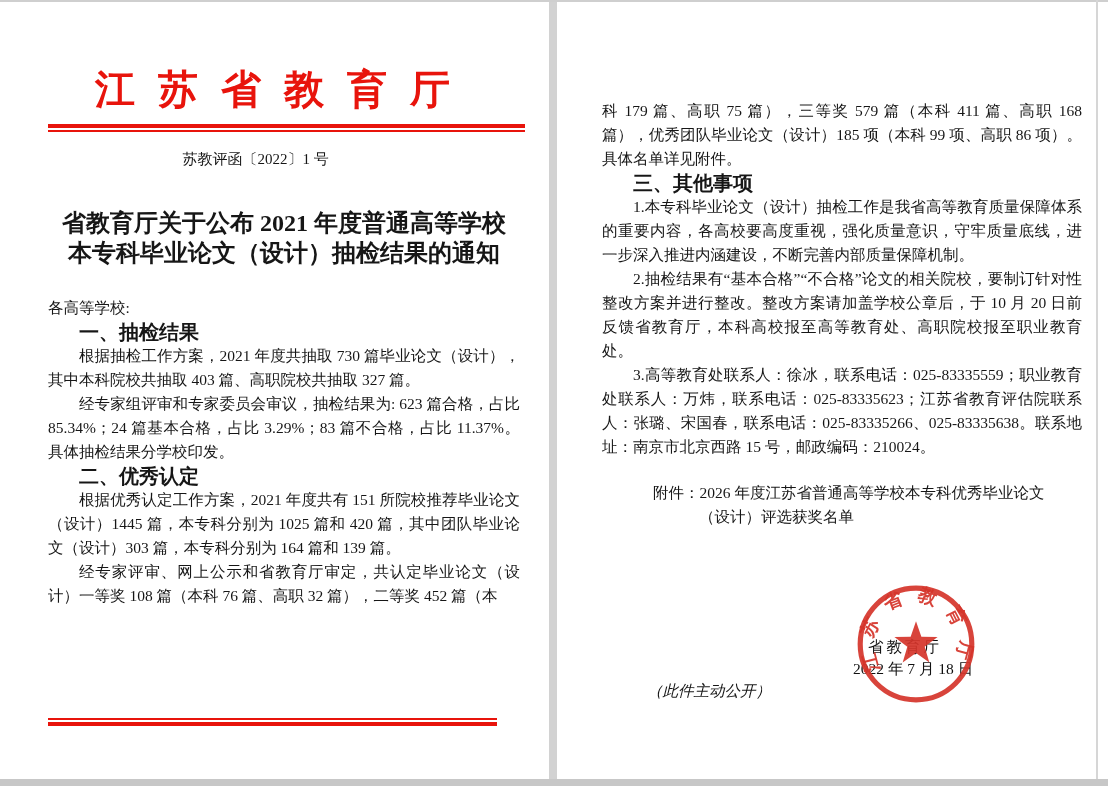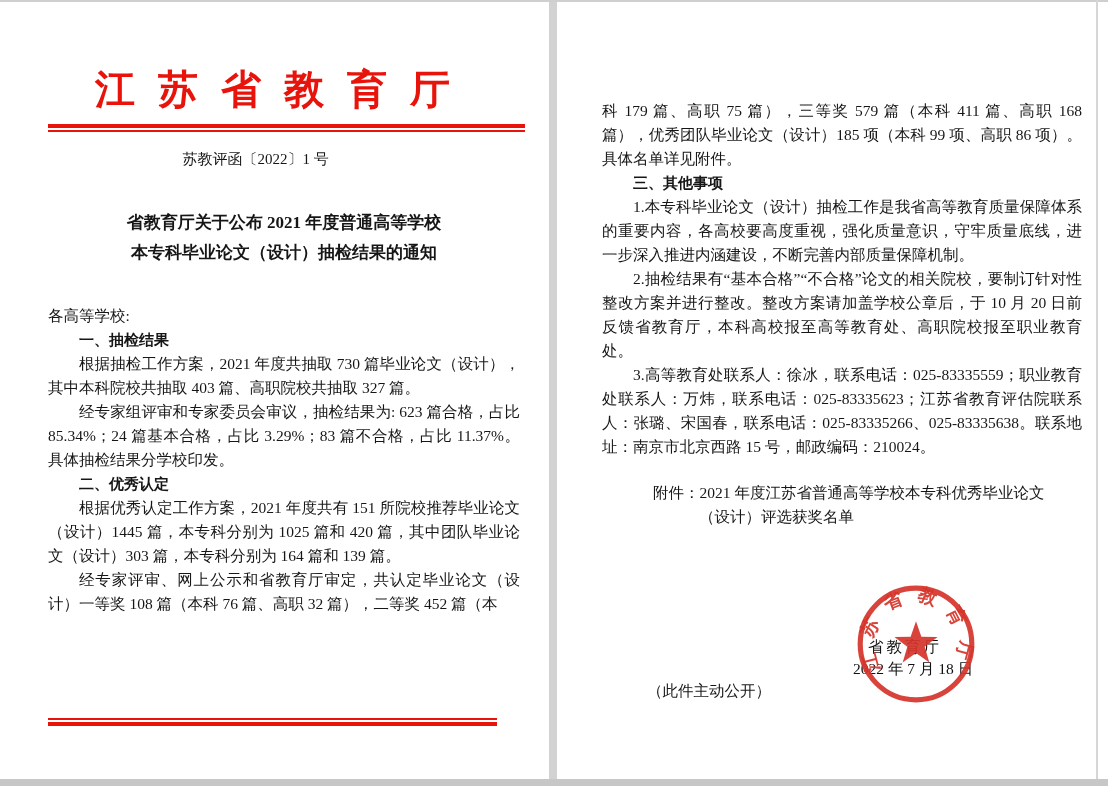--- a/index.html
+++ b/index.html
@@ -23,46 +23,46 @@
                 white-space:nowrap; }
   .rule-top { position:absolute; top:122px; left:48px; width:477px; }
   .rule-top .thick { height:4px; background:#e8140c; }
   .rule-top .gap   { height:2px; background:#ffffff; }
   .rule-top .thin  { height:2px; background:#e8140c; }
 
   .doc-number { position:absolute; top:148px; left:48px; width:415px; text-align:center;
                 font-size:15px; }
 
   .doc-title { position:absolute; top:206px; left:48px; width:472px; text-align:center;
-               font-size:17px; font-weight:bold; line-height:30px; }
+               font-size:24px; font-weight:bold; line-height:30px; }
 
   .body-text { position:absolute; left:48px; width:472px; font-size:15.5px;
                line-height:24px; text-align:justify; }
-  .body-left  { top:302px; }
+  .body-left  { top:294px; }
   .body-right { top:97px;  left:45px; width:480px; }
   .body-text p { text-indent:31px; }
   .body-text p.no-indent { text-indent:0; }
   .body-text p.heading { font-family:"Liberation Sans","DejaVu Sans",sans-serif;
-                         font-weight:bold; font-size:15px; }
+                         font-weight:bold; font-size:20px; }
 
   .rule-bottom { position:absolute; top:716px; left:48px; width:449px; }
   .rule-bottom .thin  { height:2px; background:#e8140c; }
   .rule-bottom .gap   { height:2px; background:#ffffff; }
   .rule-bottom .thick { height:4px; background:#e8140c; }
 
   
   .attachment { margin-top:22px; padding-left:51px; text-indent:0; }
   .attachment .att-line2 { padding-left:46px; }
 
   .signer { position:absolute; left:311px; top:635px; font-size:15.5px; letter-spacing:3px;
             color:#101010; z-index:1; white-space:nowrap; }
   .sign-date { position:absolute; left:296px; top:657px; font-size:15.5px; color:#101010;
                z-index:1; white-space:nowrap; }
   .seal { position:absolute; left:297px; top:580px; width:124px; height:124px; z-index:2; }
-  .public-note { position:absolute; left:90px; top:679px; font-size:15.5px; }
+  .public-note { position:absolute; left:90px; top:679px; font-size:15.5px;font-style:italic; }
 </style>
 </head>
 <body>
 
 <div class="viewer">
 
   <div class="page page-left">
     <div class="letterhead">江苏省教育厅</div>
 
     <div class="rule-top">
@@ -100,21 +100,21 @@
   <div class="page page-right">
     <div class="body-text body-right">
       <p class="no-indent">科 179 篇、高职 75 篇），三等奖 579 篇（本科 411 篇、高职 168 篇），优秀团队毕业论文（设计）185 项（本科 99 项、高职 86 项）。具体名单详见附件。</p>
       <p class="heading">三、其他事项</p>
       <p>1.本专科毕业论文（设计）抽检工作是我省高等教育质量保障体系的重要内容，各高校要高度重视，强化质量意识，守牢质量底线，进一步深入推进内涵建设，不断完善内部质量保障机制。</p>
       <p>2.抽检结果有“基本合格”“不合格”论文的相关院校，要制订针对性整改方案并进行整改。整改方案请加盖学校公章后，于 10 月 20 日前反馈省教育厅，本科高校报至高等教育处、高职院校报至职业教育处。</p>
       <p>3.高等教育处联系人：徐冰，联系电话：025-83335559；职业教育处联系人：万炜，联系电话：025-83335623；江苏省教育评估院联系人：张璐、宋国春，联系电话：025-83335266、025-83335638。联系地址：南京市北京西路 15 号，邮政编码：210024。</p>
 
       <div class="attachment">
         <div class="att-line1">
-          <span>附件：</span><span>2021 年度江苏省普通高等学校本专科优秀毕业论文</span>
+          <span>附件：</span><span>2026 年度江苏省普通高等学校本专科优秀毕业论文</span>
         </div>
         <div class="att-line2">（设计）评选获奖名单</div>
       </div>
     </div>
 
     <div class="signer">省教育厅</div>
     <div class="sign-date">2022 年 7 月 18 日</div>
 
     <svg class="seal" viewBox="0 0 120 120" xmlns="http://www.w3.org/2000/svg">
       <circle cx="60" cy="60" r="54" fill="none" stroke="#d5342a" stroke-width="5" opacity="0.92"></circle>

